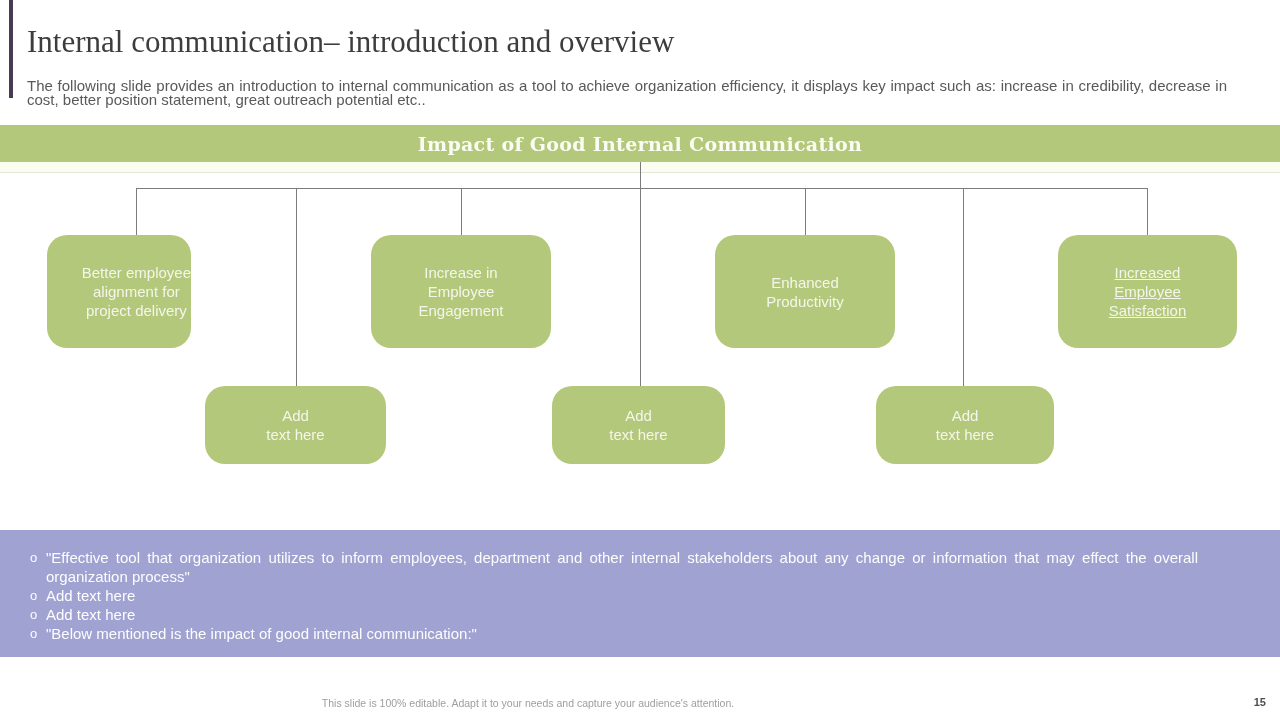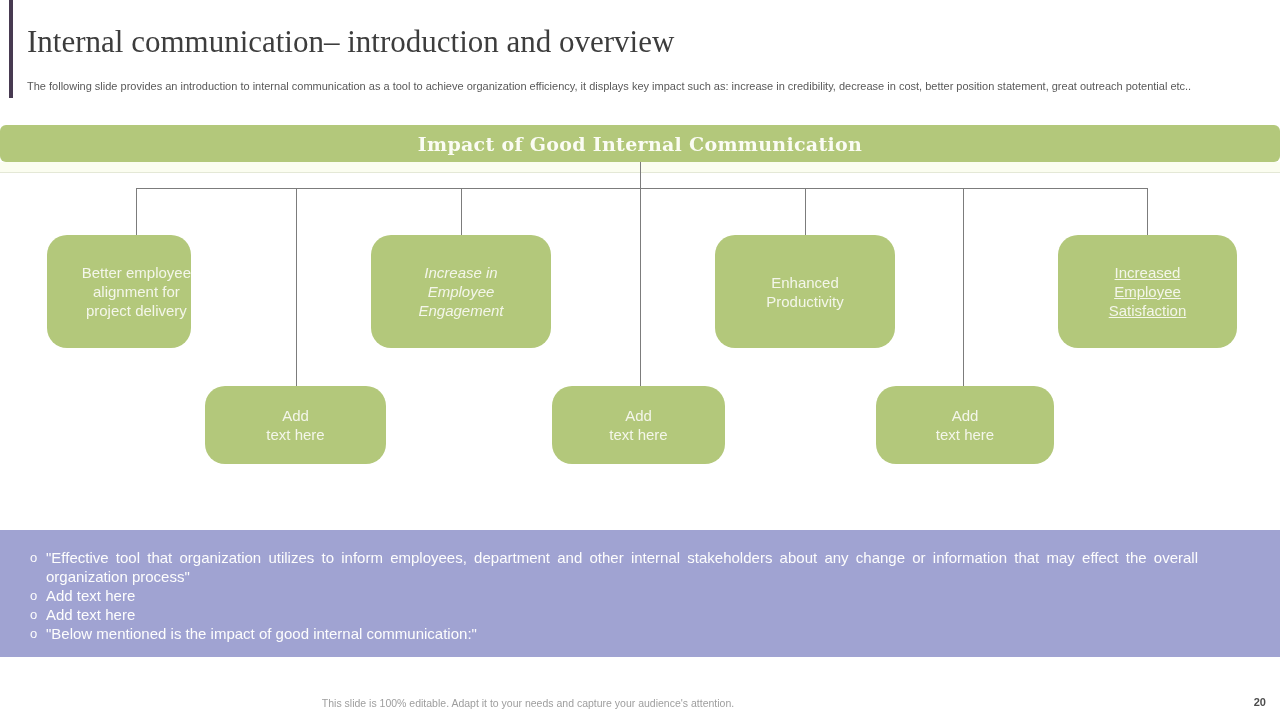--- a/index.html
+++ b/index.html
@@ -6,25 +6,25 @@
   body{width:1280px;height:720px;overflow:hidden;background:#ffffff;
        font-family:"Liberation Sans",sans-serif;}
   .slide{position:relative;width:1280px;height:720px;background:#ffffff;}
 
   
   .accent-bar{position:absolute;left:9px;top:0;width:4px;height:98px;background:#473a51;}
   .title{position:absolute;left:27px;top:22px;width:1200px;
          font-family:Liberation Serif, serif;
          font-size:31px;line-height:40px;color:#3d3d3d;font-weight:400;}
   .subtitle{position:absolute;left:27px;top:79px;width:1200px;
-            font-size:11px;line-height:14px;color:#595959;text-align:justify;}
+            font-size:15px;line-height:14px;color:#595959;text-align:justify;}
 
   
   .banner{position:absolute;left:0;top:125px;width:1280px;height:37px;
-          background:#b3c87b;display:flex;align-items:center;justify-content:center;border-radius:6px;}
+          background:#b3c87b;display:flex;align-items:center;justify-content:center;}
   .banner-title{font-family:"DejaVu Serif","Liberation Serif",serif;font-weight:700;
                 font-size:19px;color:#fbfcf4;letter-spacing:.3px;}
   .banner-understrip{position:absolute;left:0;top:162px;width:1280px;height:10px;
                      background:#fbfdf0;border-bottom:1px solid #e4e8d6;}
 
   
   .hline,.vline{position:absolute;background:#7c7c7c;}
   .hline{height:1px;}
   .vline{width:1px;}
 
@@ -71,21 +71,21 @@
   <div class="vline" style="left:461px;top:188px;height:47px;"></div>
   <div class="vline" style="left:805px;top:188px;height:47px;"></div>
   <div class="vline" style="left:963px;top:188px;height:198px;"></div>
   <div class="vline" style="left:1147px;top:188px;height:47px;"></div>
 
   <div class="node row-top" style="left:47px;width:144px;justify-content:flex-end;">
     <span>Better employee
 alignment for
 project delivery</span>
   </div>
-  <div class="node row-top" style="left:371px;width:180px;font-style:italic;">
+  <div class="node row-top" style="left:371px;width:180px;">
     <span>Increase in
 Employee
 Engagement</span>
   </div>
   <div class="node row-top" style="left:715px;width:180px;">
     <span>Enhanced
 Productivity</span>
   </div>
   <div class="node row-top" style="left:1058px;width:179px;text-decoration:underline;">
     <span>Increased
@@ -121,15 +121,15 @@
         <span class="bullet-text">Add text here</span>
       </li>
       <li class="bullet-item">
         <span class="bullet-marker">o</span>
         <span class="bullet-text">"Below mentioned is the impact of good internal communication:"</span>
       </li>
     </ul>
   </div>
 
   <div class="footer-note">This slide is 100% editable. Adapt it to your needs and capture your audience's attention.</div>
-  <div class="page-number">20</div>
+  <div class="page-number">15</div>
 
 </div>
 
 </body></html>

